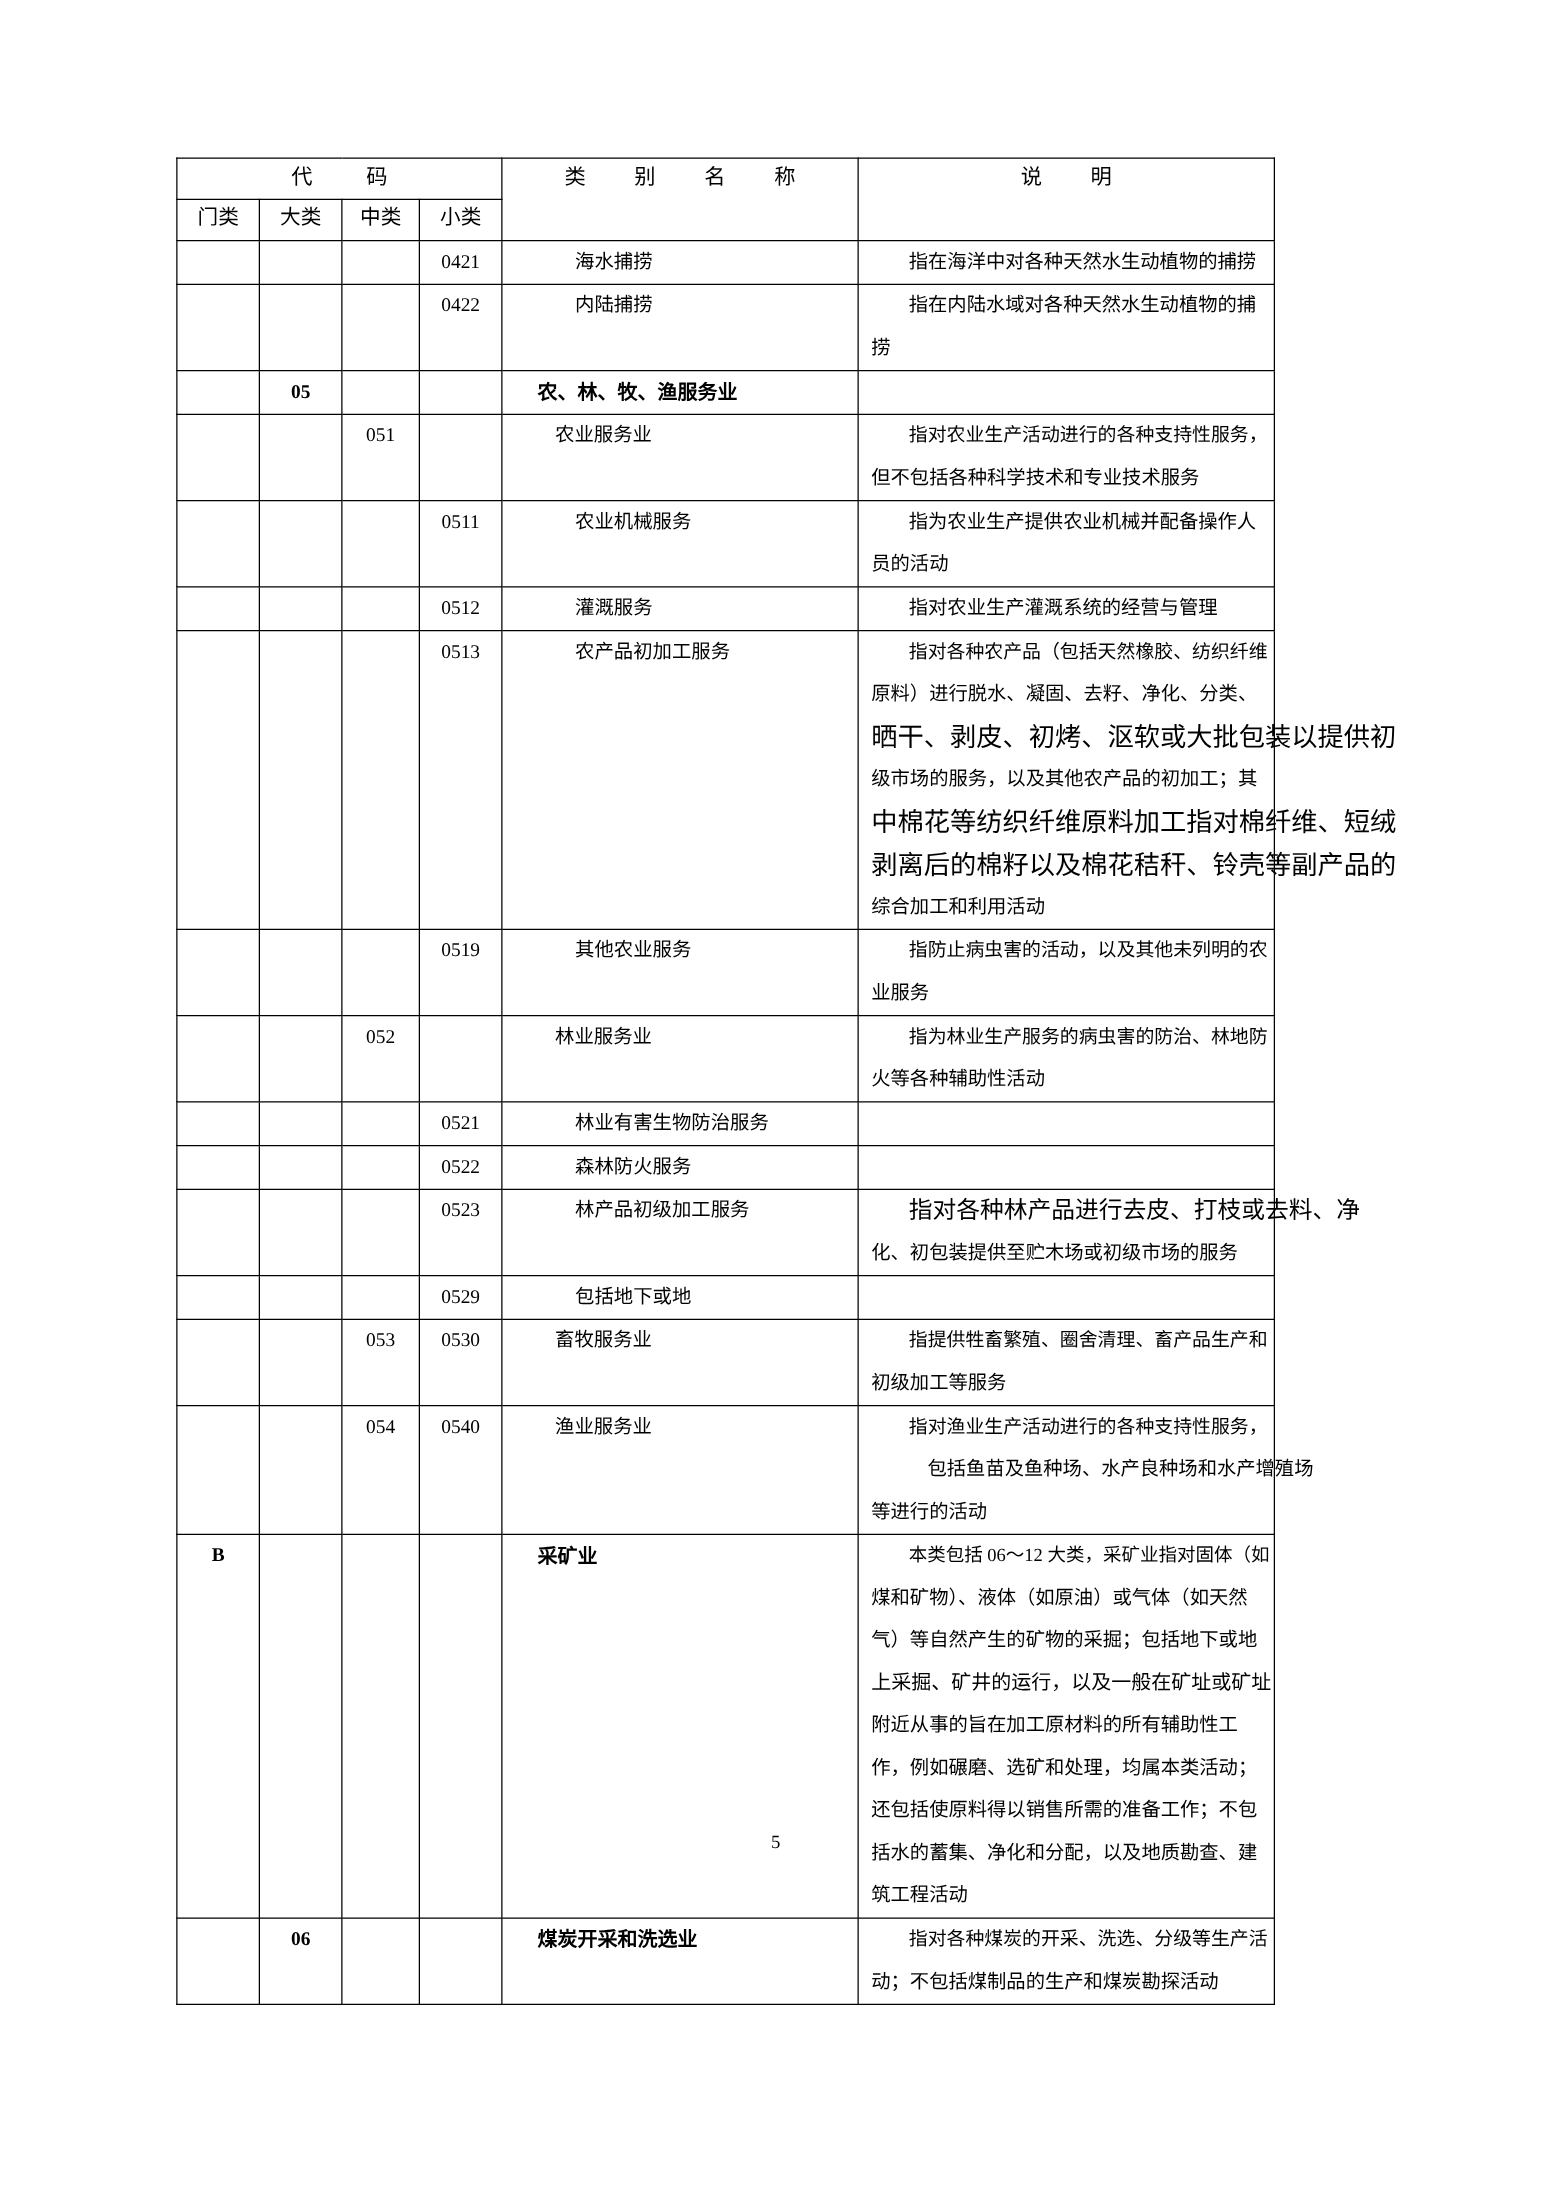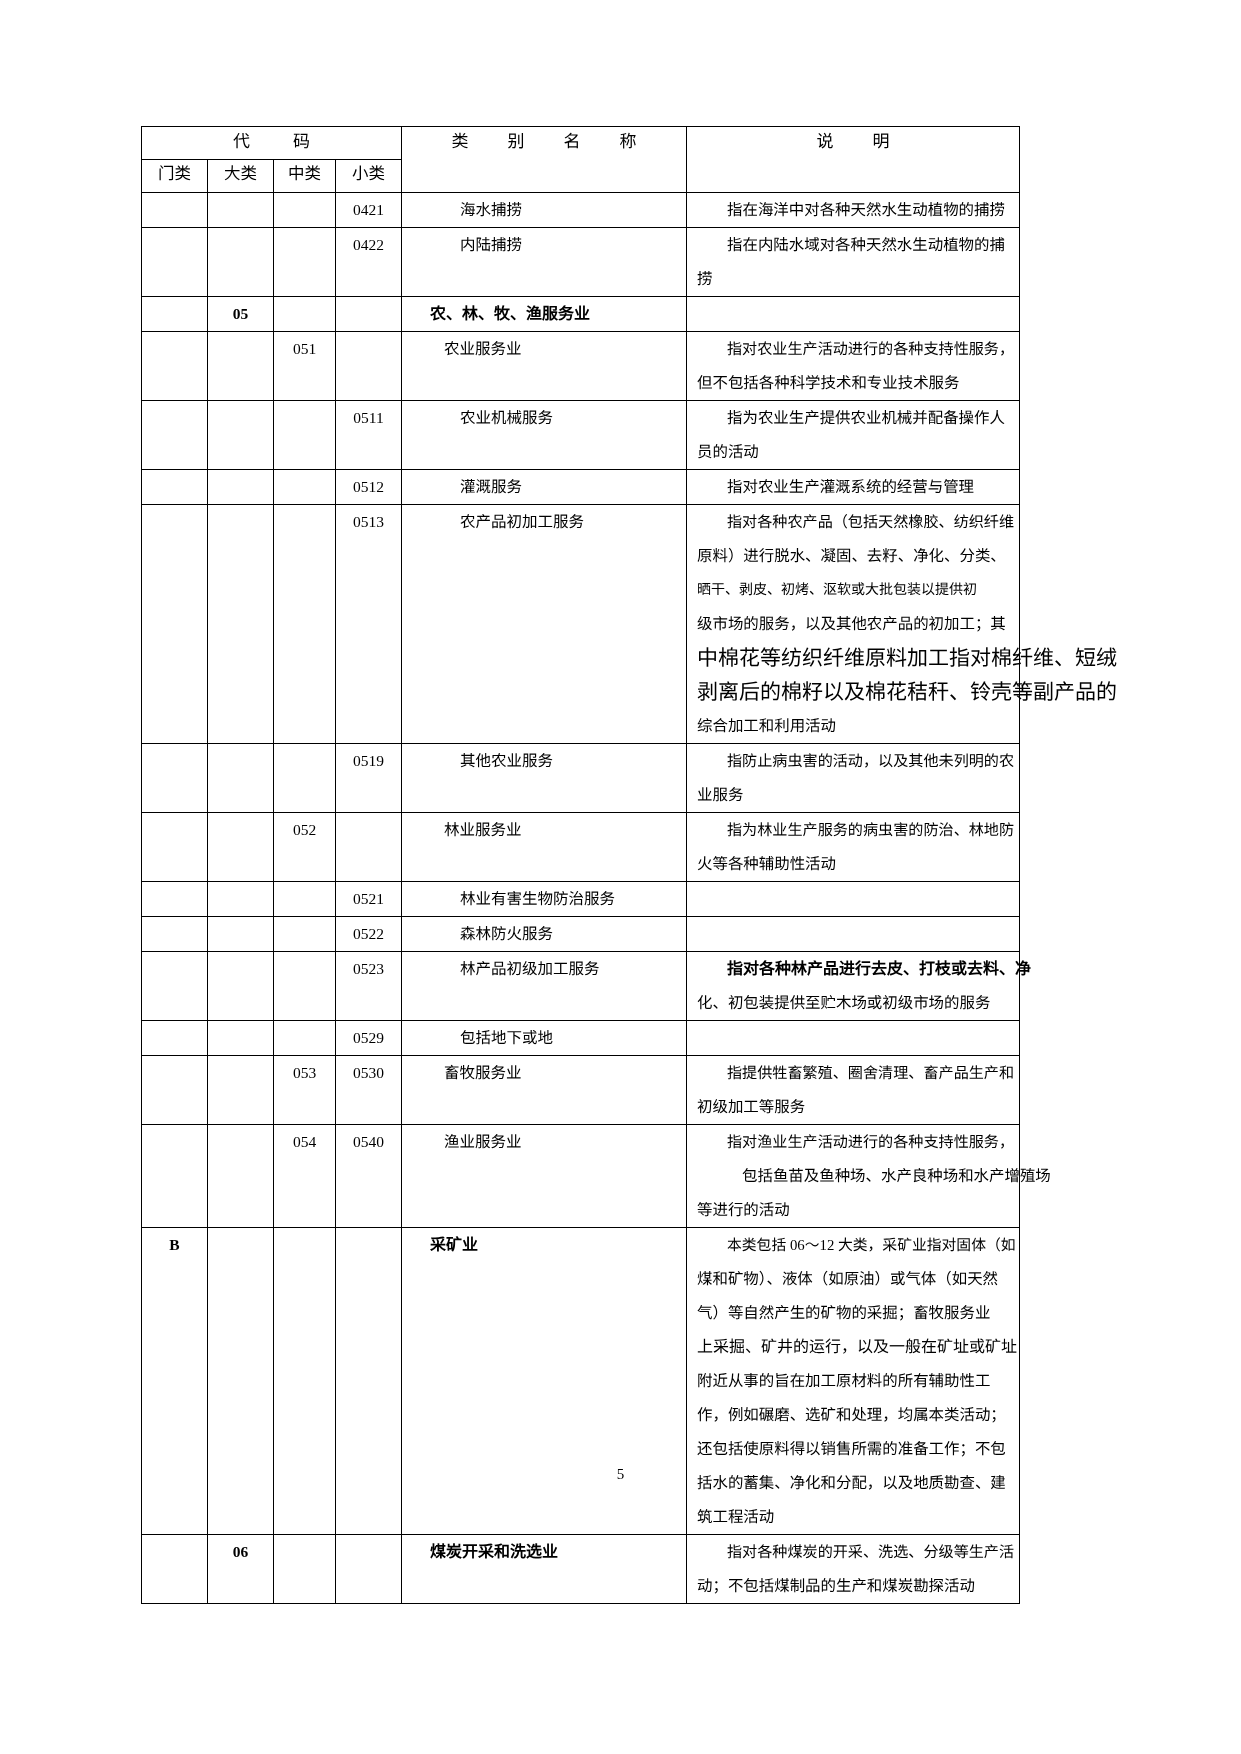--- a/index.html
+++ b/index.html
@@ -323,21 +323,21 @@
                 <span class="ln blank">&nbsp;</span>
                 <span class="ln blank">&nbsp;</span>
                 <span class="ln blank">&nbsp;</span>
                 <span class="ln blank">&nbsp;</span>
               </span>
             </td>
             <td class="desc-cell">
               <span class="lines desc-body">
                 <span class="ln desc-ind" style="font-size: 15.12px;">指对各种农产品（包括天然橡胶、纺织纤维</span>
                 <span class="ln" style="font-size: 15.45px;">原料）进行脱水、凝固、去籽、净化、分类、</span>
-                <span class="ln" style="font-size: 14px;">晒干、剥皮、初烤、沤软或大批包装以提供初</span>
+                <span class="ln" style="font-size: 21px;">晒干、剥皮、初烤、沤软或大批包装以提供初</span>
                 <span class="ln" style="font-size: 15.45px;">级市场的服务，以及其他农产品的初加工；其</span>
                 <span class="ln" style="font-size: 21px;">中棉花等纺织纤维原料加工指对棉纤维、短绒</span>
                 <span class="ln" style="font-size: 21px;">剥离后的棉籽以及棉花秸秆、铃壳等副产品的</span>
                 <span class="ln" style="font-size: 15.45px;">综合加工和利用活动</span>
               </span>
             </td>
           </tr>
           <tr>
             <td class="code-cell bold">
               <span class="ln">&nbsp;</span>
@@ -452,21 +452,21 @@
               <span class="ln">0523</span>
             </td>
             <td class="name-cell">
               <span class="lines">
                 <span class="ln name-l2">林产品初级加工服务</span>
                 <span class="ln blank">&nbsp;</span>
               </span>
             </td>
             <td class="desc-cell">
               <span class="lines desc-body">
-                <span class="ln desc-ind" style="font-size: 16px; font-weight: bold;">指对各种林产品进行去皮、打枝或去料、净</span>
+                <span class="ln desc-ind" style="font-size: 19px;">指对各种林产品进行去皮、打枝或去料、净</span>
                 <span class="ln" style="font-size: 15.45px;">化、初包装提供至贮木场或初级市场的服务</span>
               </span>
             </td>
           </tr>
           <tr>
             <td class="code-cell bold">
               <span class="ln">&nbsp;</span>
             </td>
             <td class="code-cell bold">
               <span class="ln">&nbsp;</span>
@@ -565,21 +565,21 @@
                 <span class="ln blank">&nbsp;</span>
                 <span class="ln blank">&nbsp;</span>
                 <span class="ln blank">&nbsp;</span>
                 <span class="ln blank">&nbsp;</span>
               </span>
             </td>
             <td class="desc-cell">
               <span class="lines desc-body">
                 <span class="ln desc-ind" style="font-size: 14.8px;">本类包括 06～12 大类，采矿业指对固体（如</span>
                 <span class="ln" style="font-size: 15.45px;">煤和矿物）、液体（如原油）或气体（如天然</span>
-                <span class="ln" style="font-size: 15.45px;">气）等自然产生的矿物的采掘；畜牧服务业</span>
+                <span class="ln" style="font-size: 15.45px;">气）等自然产生的矿物的采掘；包括地下或地</span>
                 <span class="ln" style="font-size: 16px; font-family: Liberation Serif, serif;">上采掘、矿井的运行，以及一般在矿址或矿址</span>
                 <span class="ln" style="font-size: 15.45px;">附近从事的旨在加工原材料的所有辅助性工</span>
                 <span class="ln" style="font-size: 15.45px;">作，例如碾磨、选矿和处理，均属本类活动；</span>
                 <span class="ln" style="font-size: 15.45px;">还包括使原料得以销售所需的准备工作；不包</span>
                 <span class="ln" style="font-size: 15.45px;">括水的蓄集、净化和分配，以及地质勘查、建</span>
                 <span class="ln" style="font-size: 15.45px;">筑工程活动</span>
               </span>
             </td>
           </tr>
           <tr>

